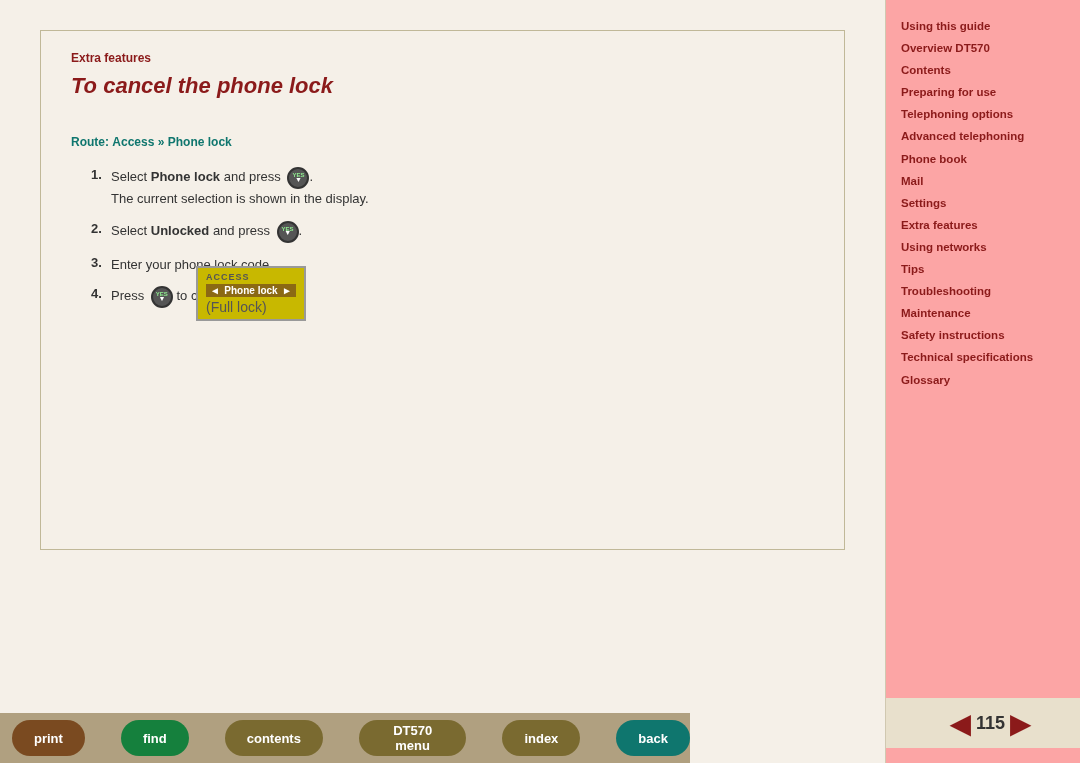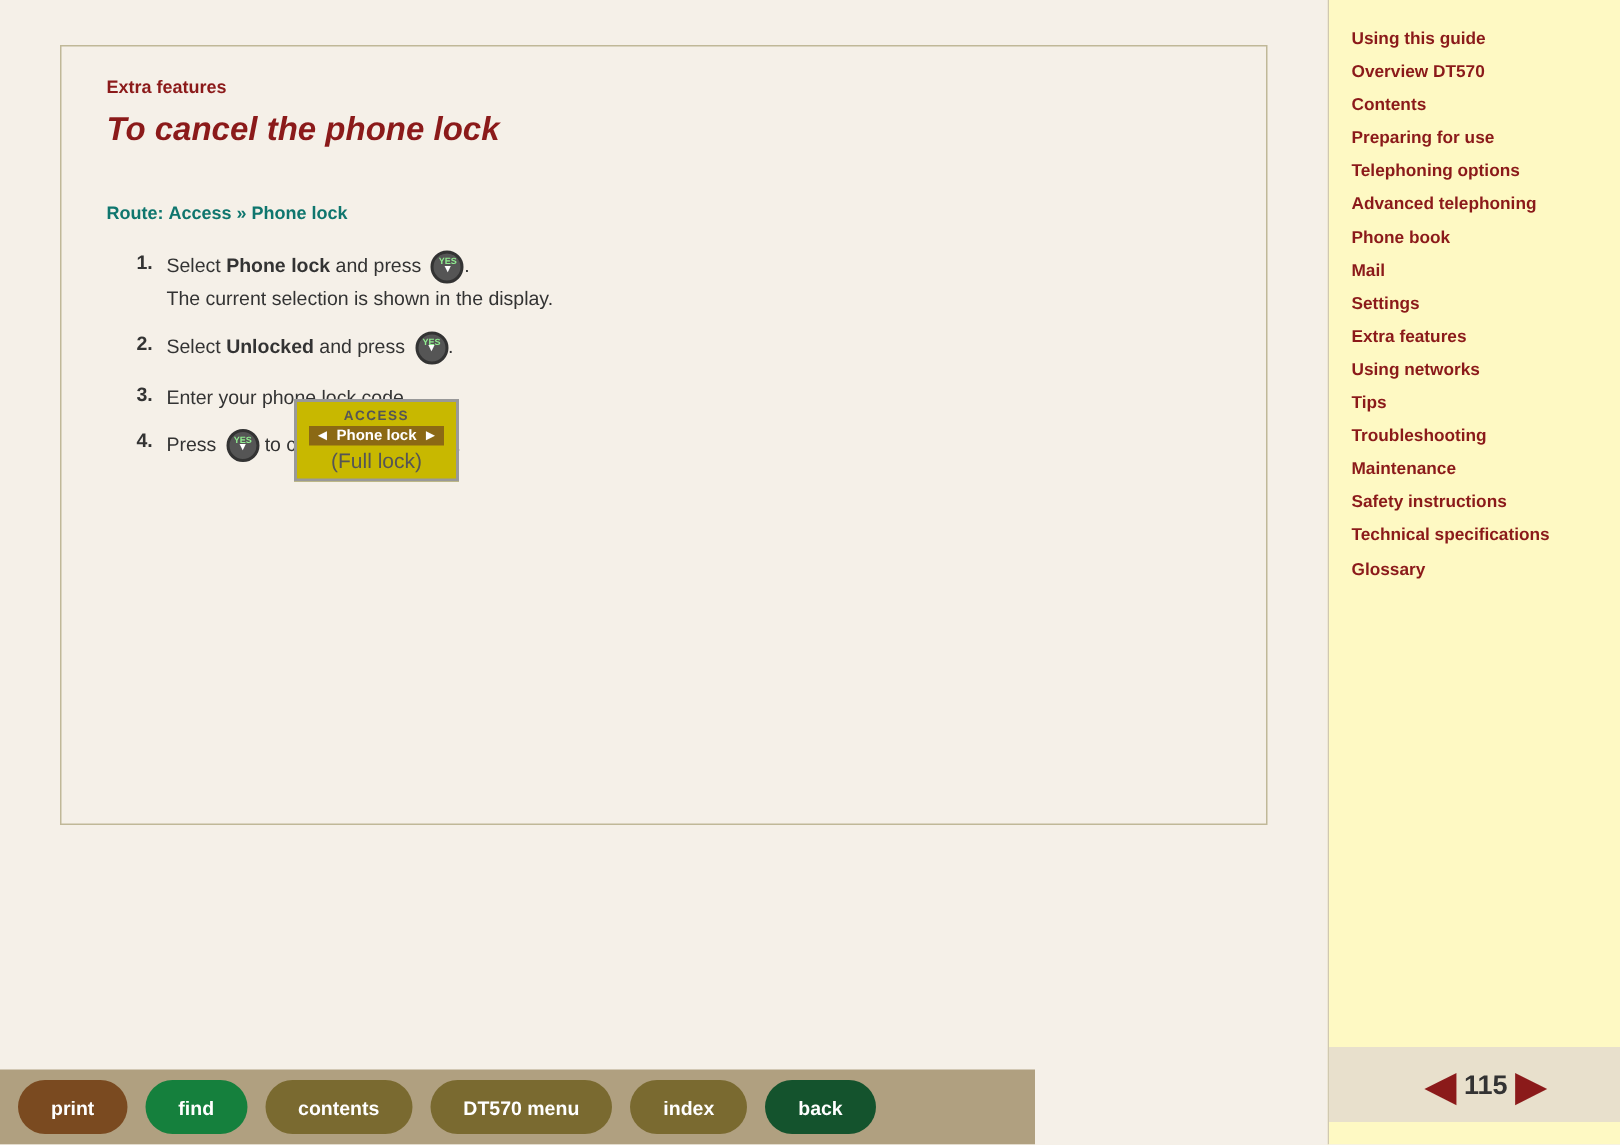--- a/index.html
+++ b/index.html
@@ -22,21 +22,21 @@
     .content-area {
       flex: 1;
       background: #f5f0e8;
       padding: 30px 40px 0 40px;
       position: relative;
     }
 
     
     .sidebar {
       width: 195px;
-      background: #fef9c3;
+      background: #fca5a5;
       padding: 15px 15px;
       display: flex;
       flex-direction: column;
       border-left: 1px solid #d0c8b0;
     }
 
     .sidebar-item {
       font-size: 11.5px;
       color: #8b1a1a;
       font-weight: bold;
@@ -142,21 +142,20 @@
       position: absolute;
       left: 155px;
       top: 235px;
       background: #c8b800;
       border: 2px solid #999;
       padding: 4px 8px;
       font-size: 10px;
       font-weight: bold;
       color: #333;
       width: 110px;
-      text-align: center;
     }
 
     .access-box .access-label {
       font-size: 9px;
       letter-spacing: 1px;
       text-transform: uppercase;
       color: #555;
       margin-bottom: 2px;
     }
 
@@ -192,40 +191,41 @@
     .bottom-toolbar {
       position: absolute;
       bottom: 0;
       left: 0;
       right: 195px;
       height: 50px;
       background: #b0a080;
       display: flex;
       align-items: center;
       padding: 0 0;
+      gap: 24px;
     }
 
     .toolbar-btn {
       height: 36px;
       padding: 0 22px;
       border: none;
       border-radius: 18px;
       font-size: 13px;
       font-weight: bold;
       color: white;
       cursor: pointer;
       margin-left: 12px;
     }
 
     .btn-print { background: #7a4a20; }
     .btn-find { background: #15803d; }
     .btn-contents { background: #7a6a30; }
     .btn-dt570 { background: #7a6a30; }
     .btn-index { background: #7a6a30; }
-    .btn-back { background: #14532d; }
+    .btn-back { background: #0f766e; }
 
     
     .page-number-area {
       position: absolute;
       bottom: 0;
       right: 0;
       width: 195px;
       height: 50px;
       background: #e8e0cc;
       display: flex;

